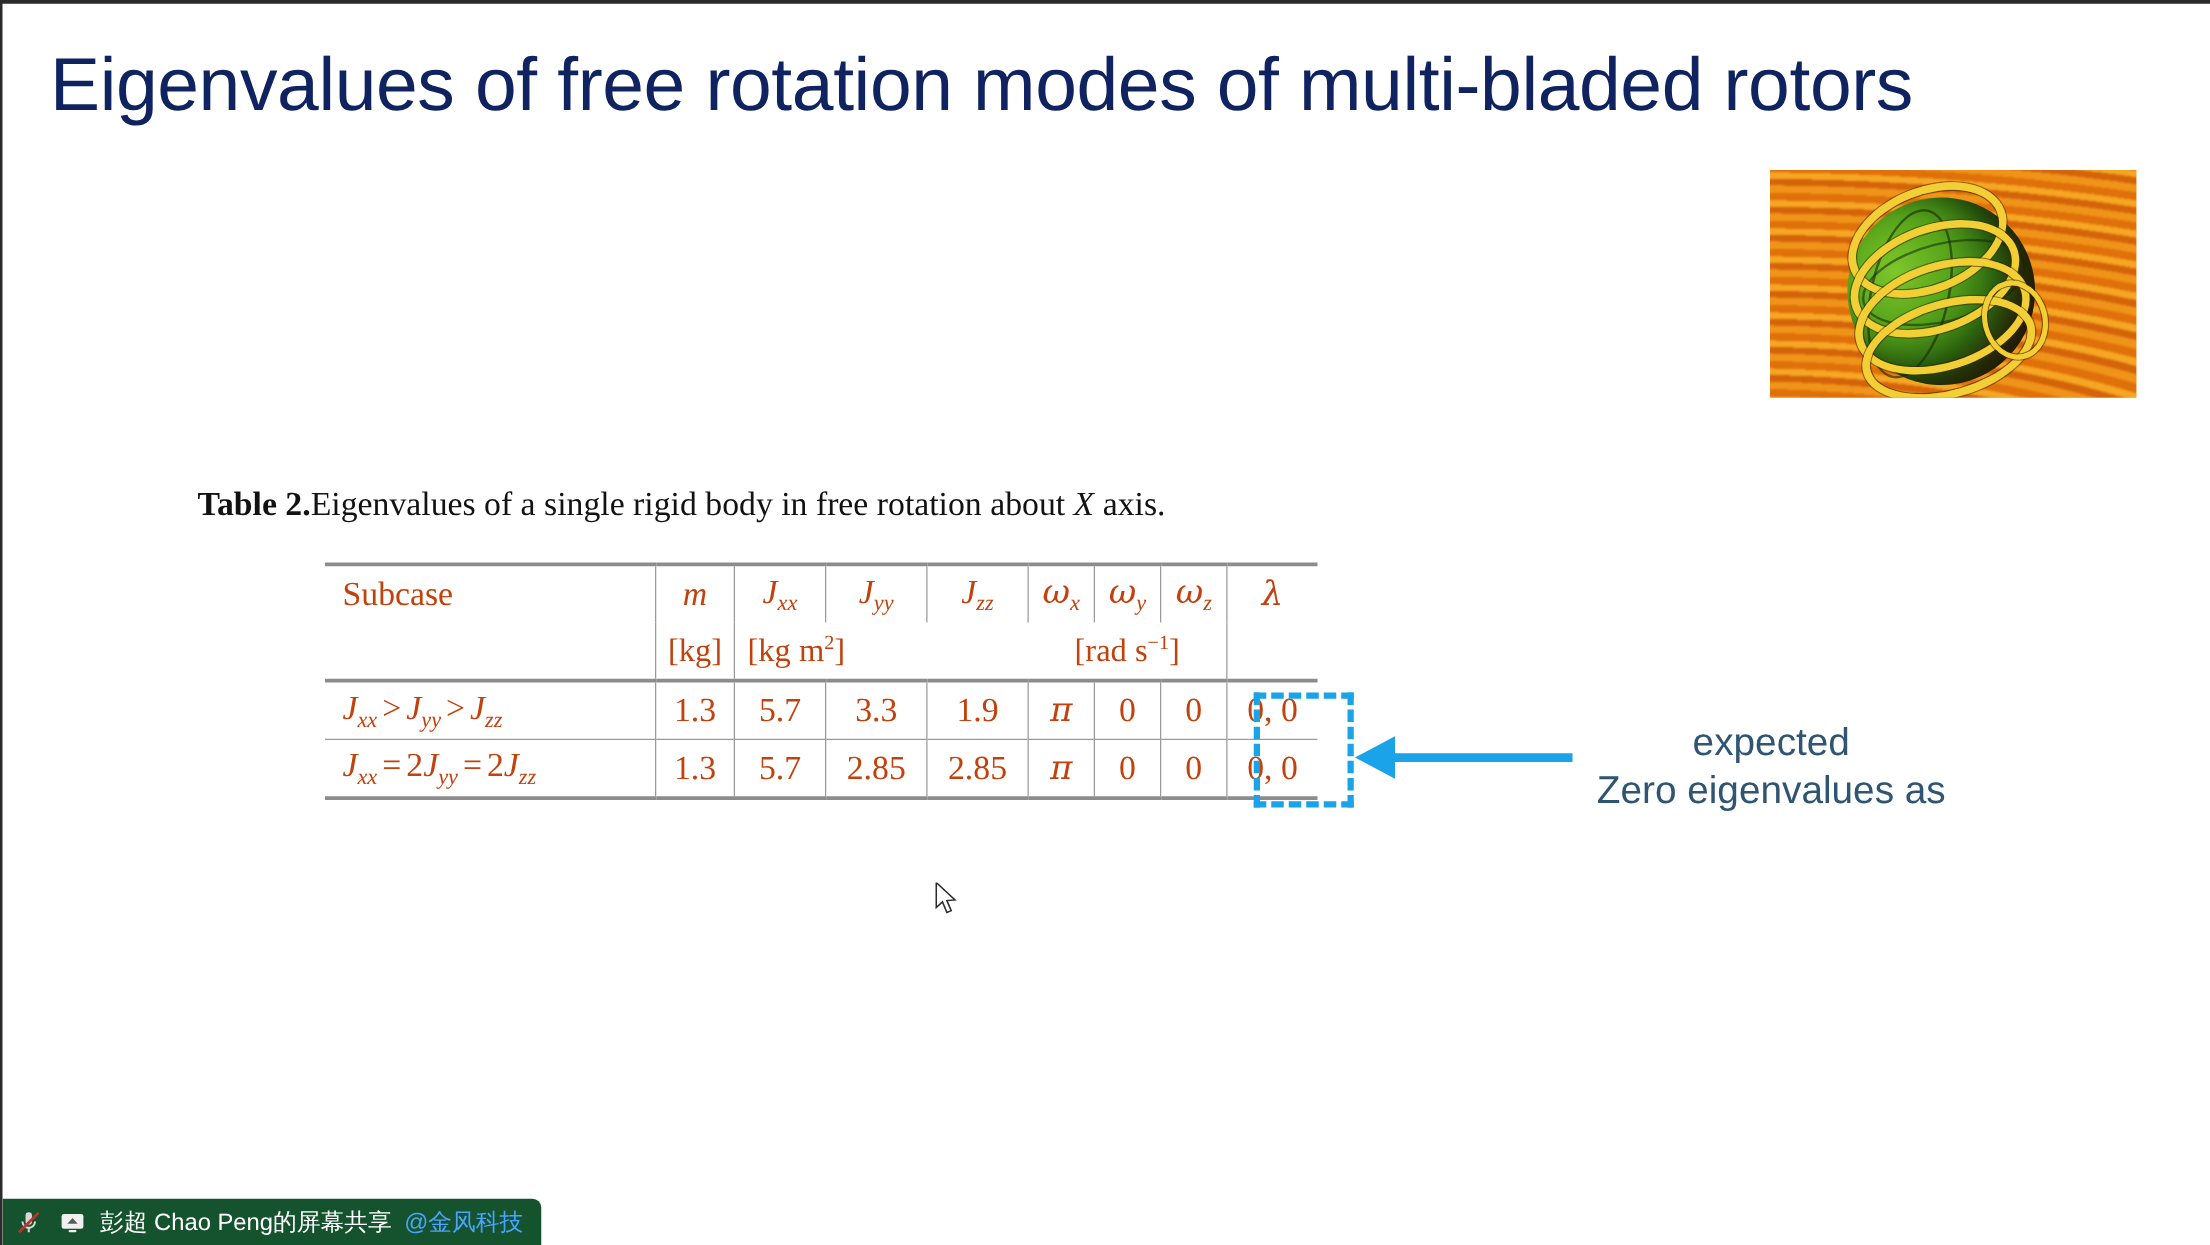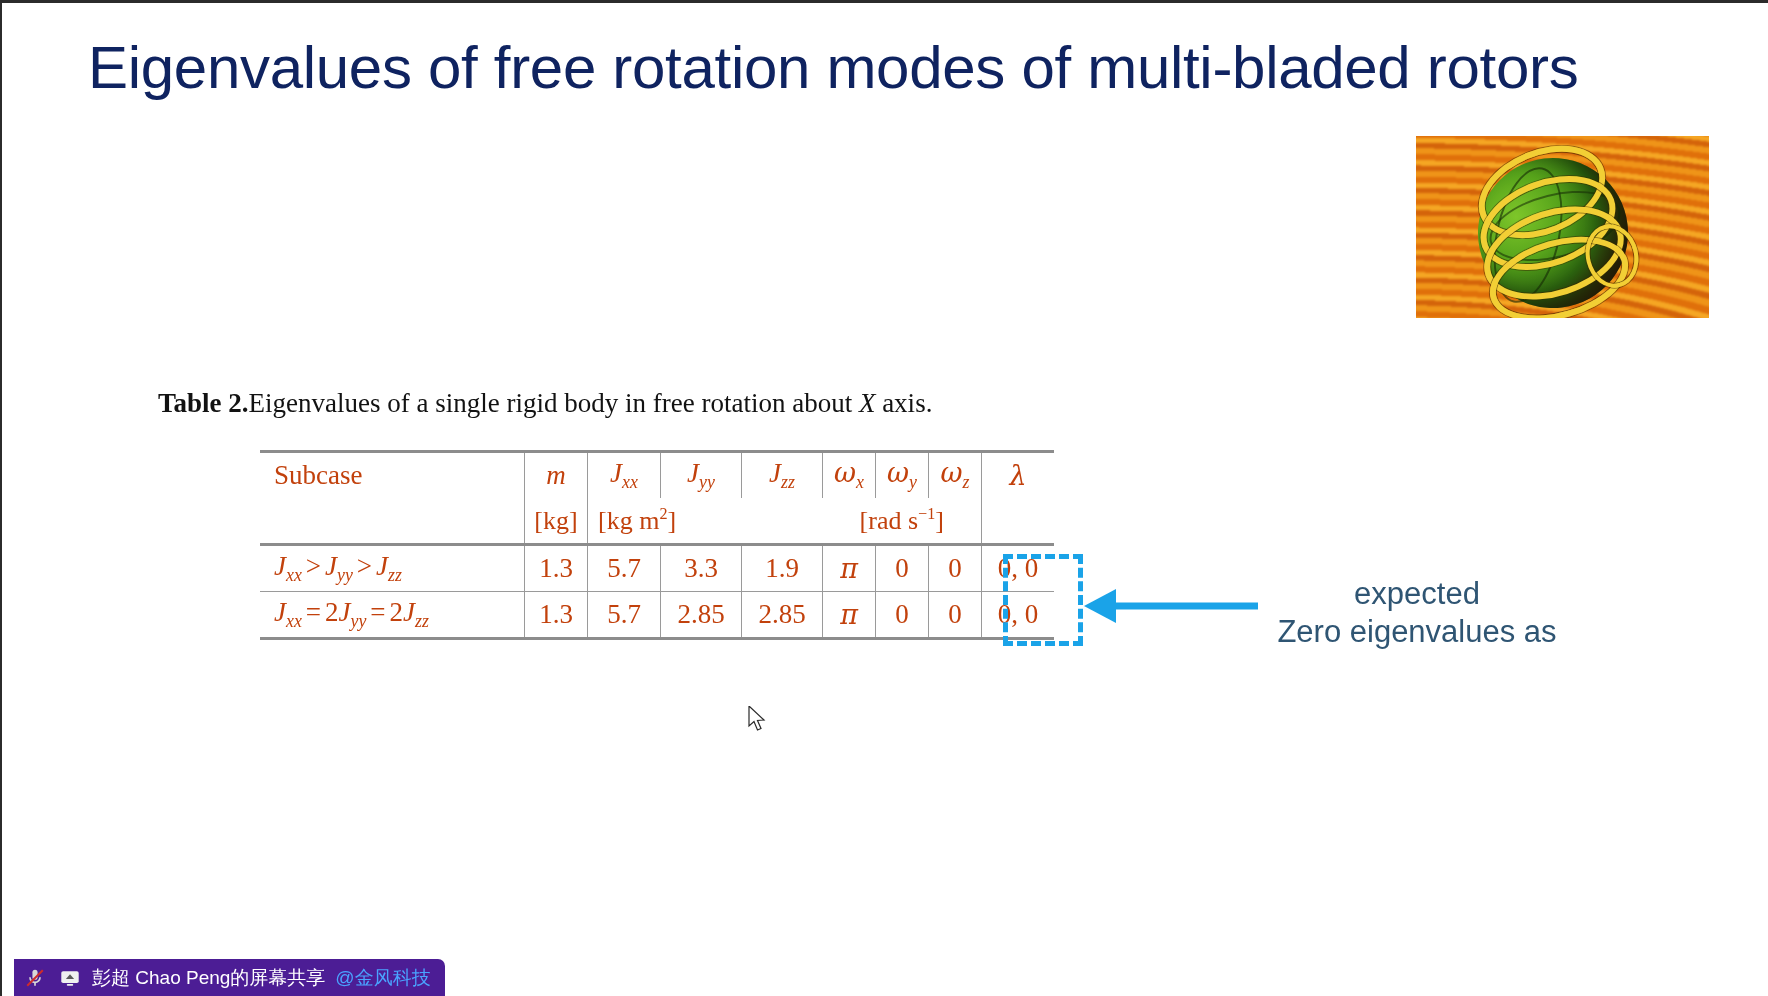--- a/index.html
+++ b/index.html
@@ -27,21 +27,20 @@
     position: absolute;
     left: 38px;
     top: 30px;
     width: 1660px;
     font-family: "Liberation Sans", sans-serif;
     font-size: 60px;
     font-weight: 400;
     letter-spacing: -0.3px;
     color: #0f2360;
     white-space: nowrap;
-    margin-left: 48px;
   }
 
   
   #slide-subtitle {
     position: absolute;
     left: 52px;
     top: 148px;
     font-family: "Liberation Sans", sans-serif;
     font-size: 35px;
     font-weight: 400;
@@ -203,28 +202,28 @@
     left: 746px;
     top: 703px;
     width: 22px;
     height: 28px;
     pointer-events: none;
   }
 
   
   #share-bar {
     position: absolute;
-    left: 12px;
+    left: 0;
     bottom: 0;
     height: 37px;
     padding: 0 14px 0 8px;
     display: flex;
     align-items: center;
     gap: 9px;
-    background: #4c1d95;
+    background: #14532d;
     border-top-right-radius: 7px;
     color: #ffffff;
     font-family: "Liberation Sans", sans-serif;
     font-size: 19px;
     white-space: nowrap;
   }
   #share-bar .bar-icon {
     display: inline-flex;
     align-items: center;
     justify-content: center;

